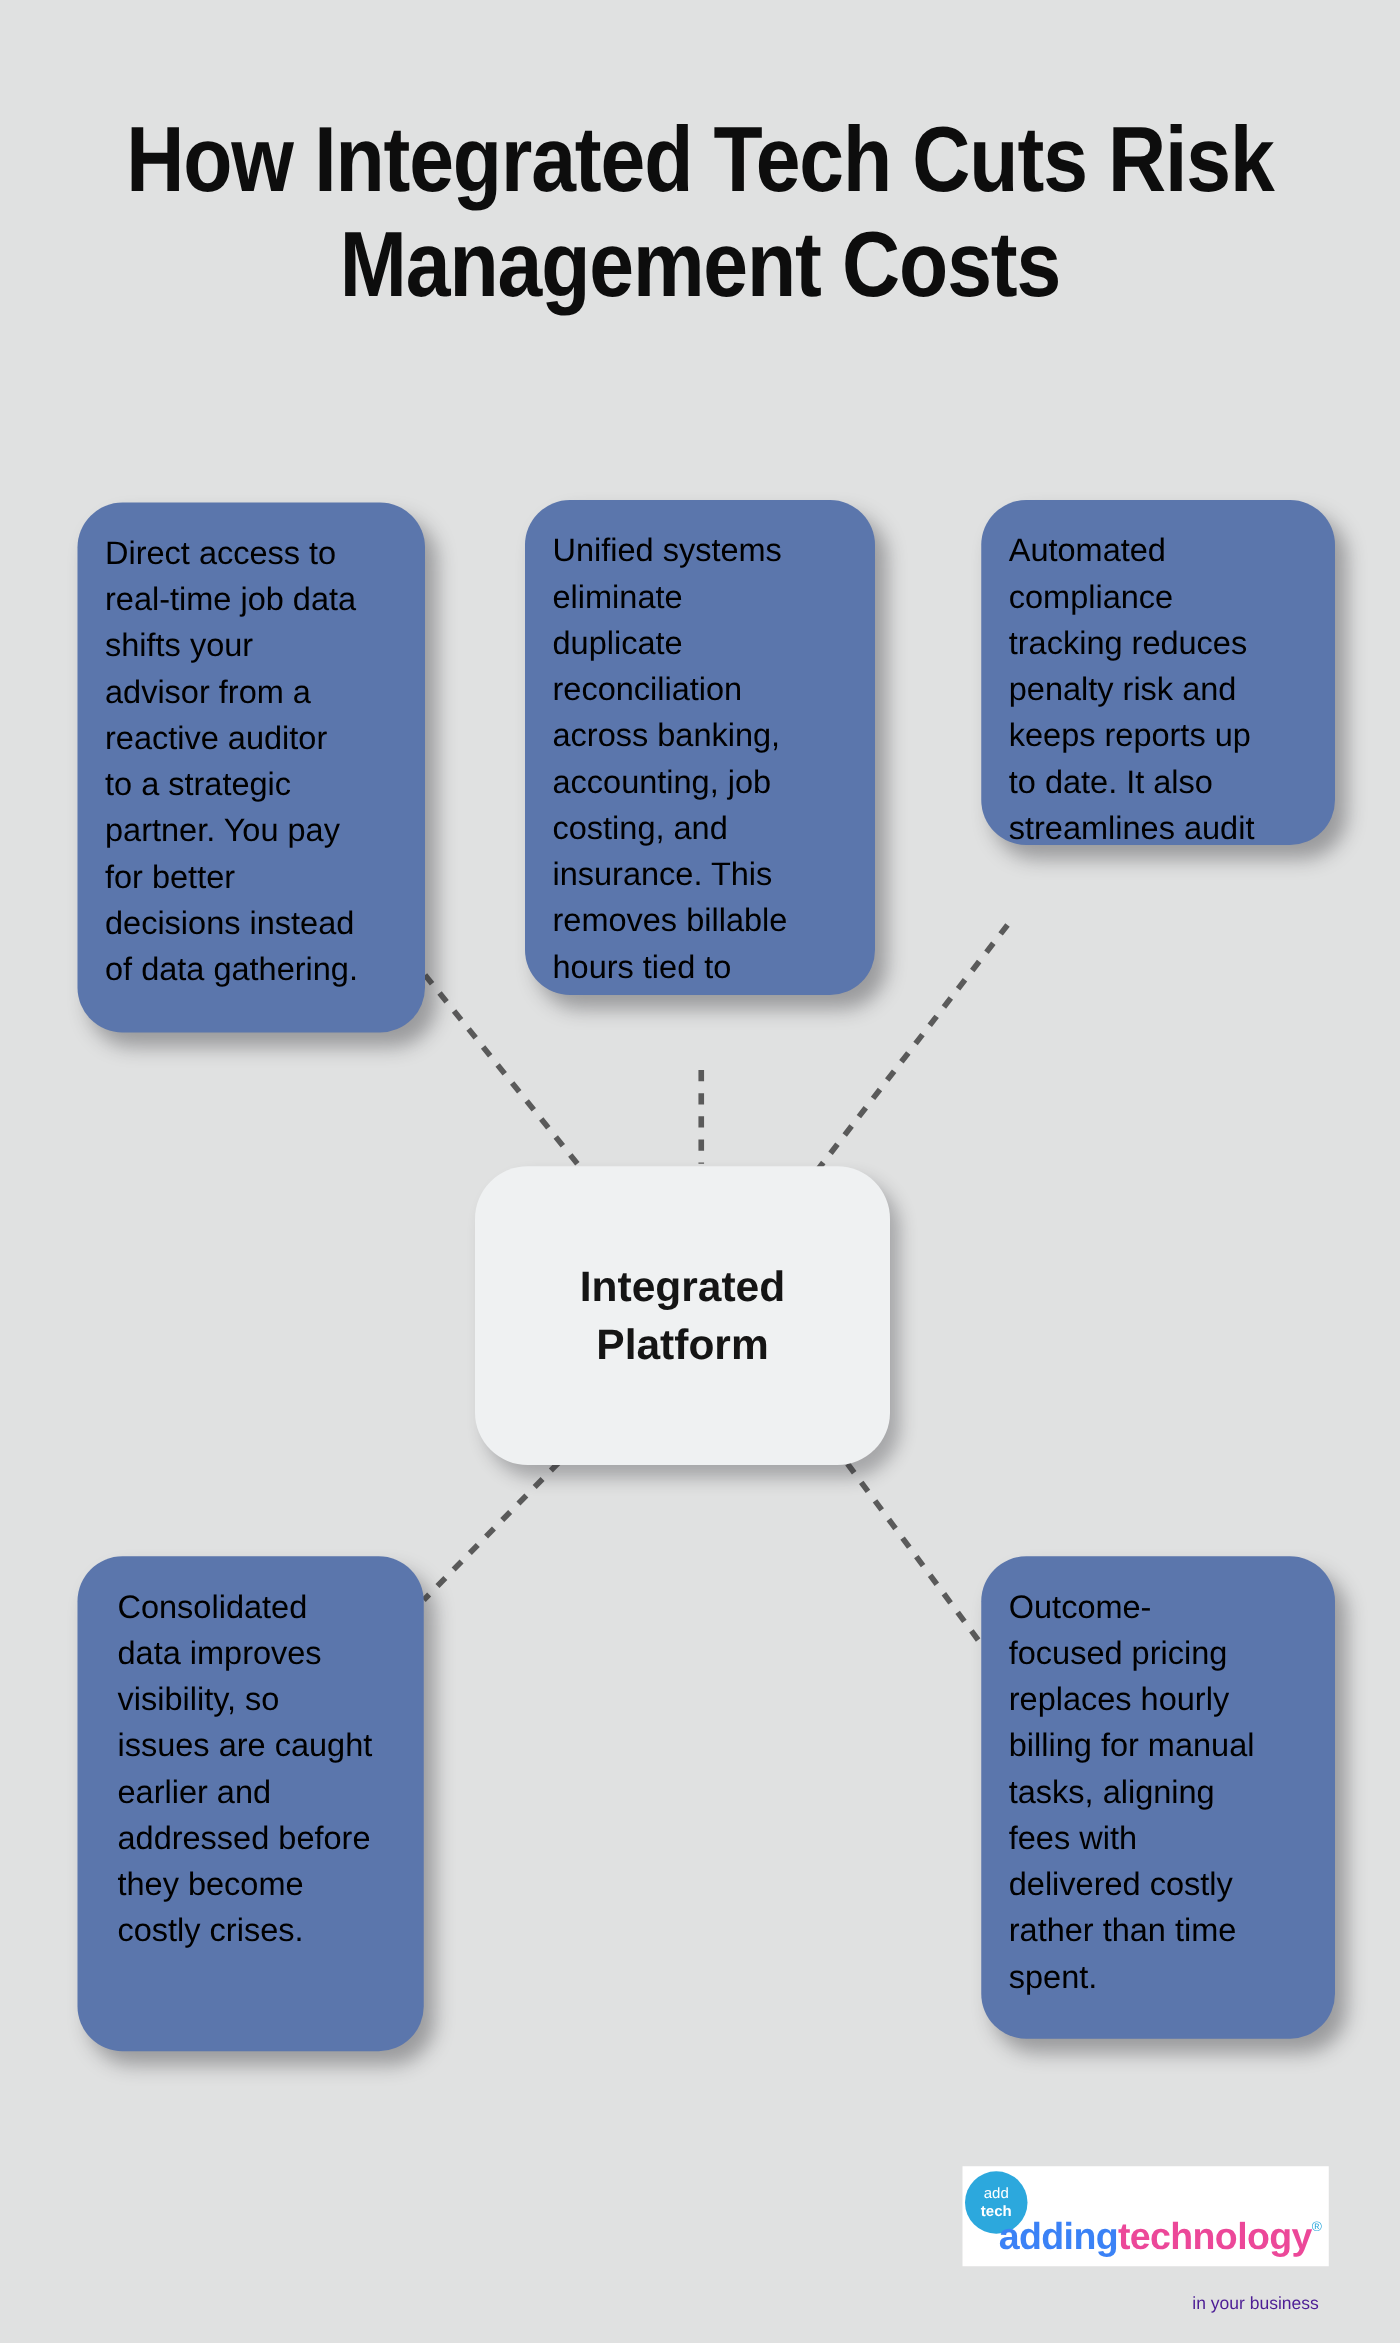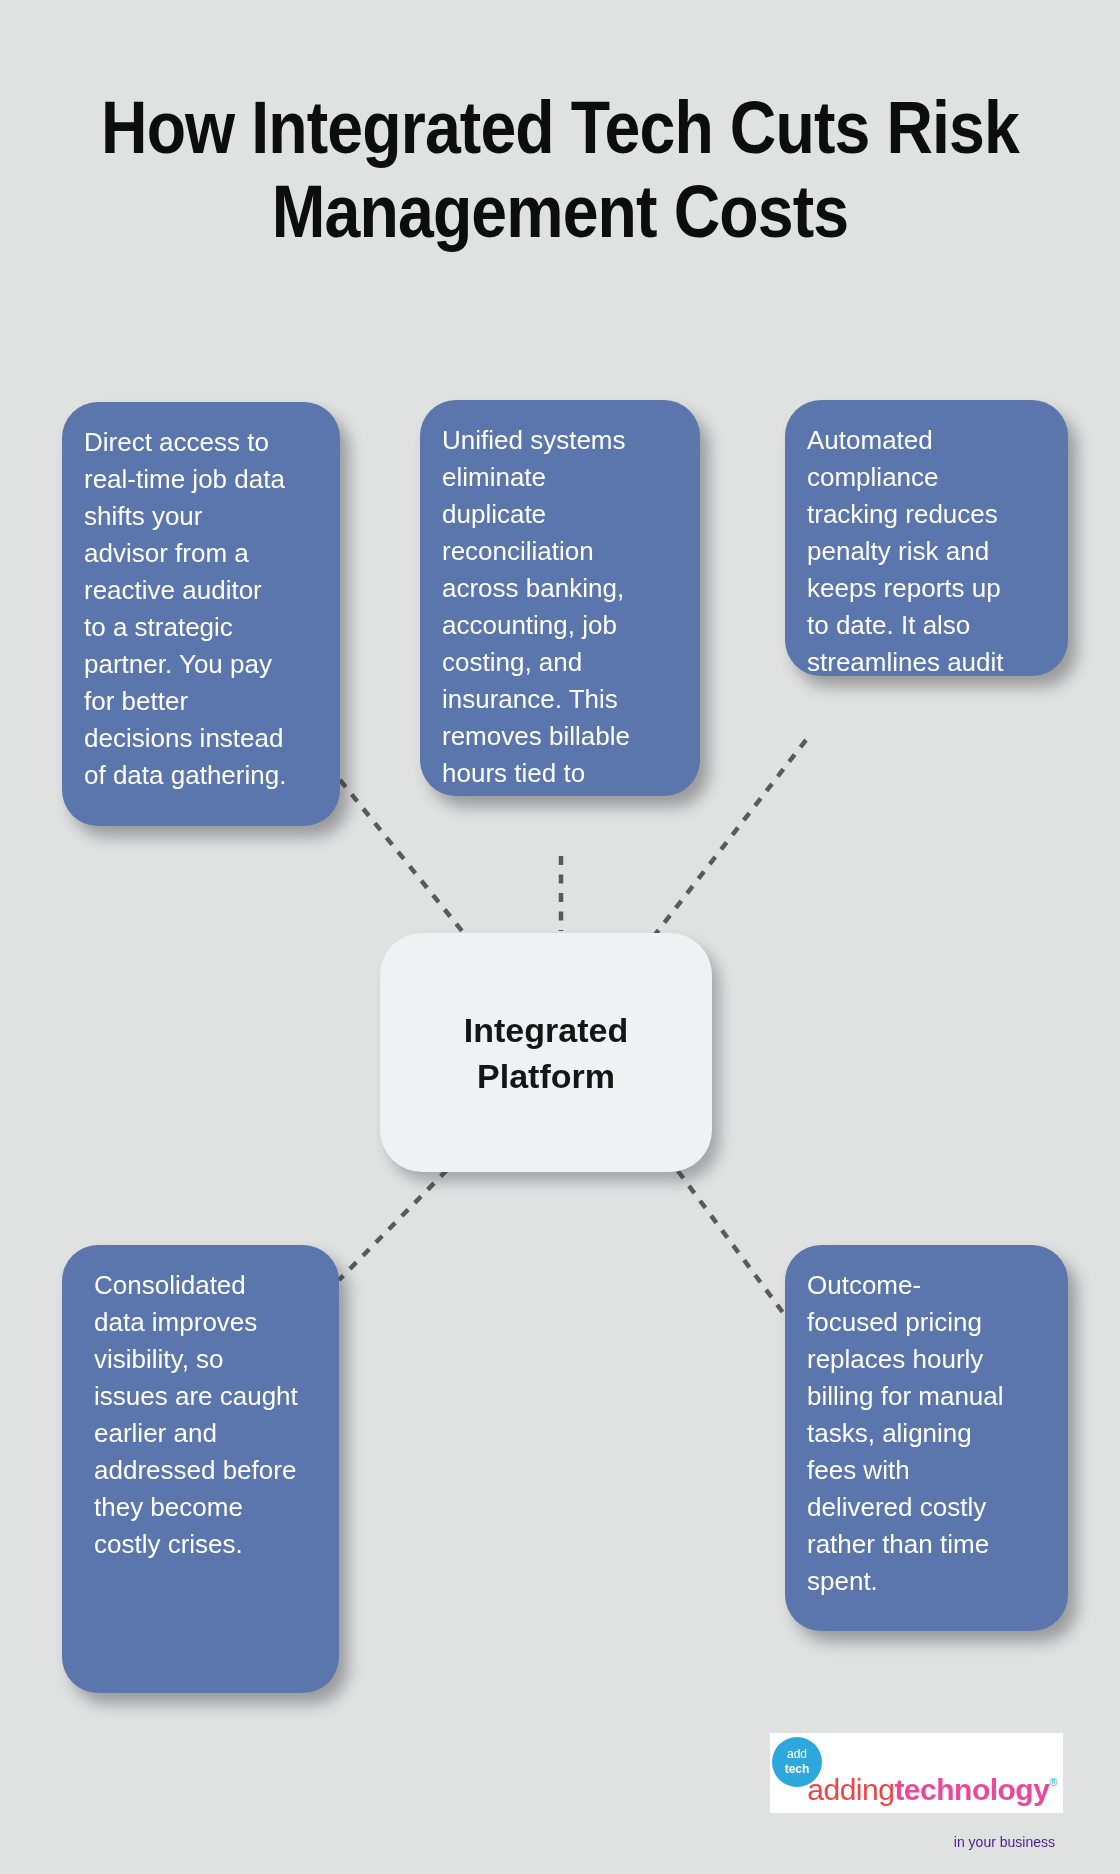--- a/index.html
+++ b/index.html
@@ -17,56 +17,56 @@
   }
   svg.connectors{position:absolute;left:0;top:0;z-index:1;}
   .connector{stroke:#5a5a5a;stroke-width:4.5;stroke-dasharray:9 9.5;fill:none;}
   .node{
     position:absolute;z-index:2;box-sizing:border-box;
     background:#5b76ac;border-radius:36px;
     box-shadow:9px 11px 15px rgba(50,50,55,0.40);
     padding:22px 20px 0 22px;overflow:hidden;
   }
   .node-text{
-    color:#ffffff;font-size:26px;line-height:37px;
+    color:#000000;font-size:26px;line-height:37px;
     white-space:pre-line;
   }
   .center-node{
     position:absolute;z-index:2;box-sizing:border-box;
     left:380px;top:933px;width:332px;height:239px;
     background:#eff1f2;border-radius:42px;
     box-shadow:8px 10px 14px rgba(50,50,55,0.33);
     display:flex;align-items:center;justify-content:center;
   }
   .center-label{
     color:#151515;font-size:34px;line-height:46px;font-weight:700;
     text-align:center;white-space:pre-line;
   }
   .node-b1{left:62px;top:402px;width:278px;height:424px;}
   .node-b2{left:420px;top:400px;width:280px;height:396px;}
   .node-b3{left:785px;top:400px;width:283px;height:276px;}
-  .node-b4{left:62px;top:1245px;width:277px;height:448px;padding-left:32px;}
+  .node-b4{left:62px;top:1245px;width:277px;height:396px;padding-left:32px;}
   .node-b5{left:785px;top:1245px;width:283px;height:386px;}
   .logo{
     position:absolute;z-index:2;left:770px;top:1733px;width:293px;height:80px;
     background:#ffffff;
   }
   .logo-circle{
     position:absolute;left:2px;top:4px;width:50px;height:50px;border-radius:50%;
     background:#2ca8dd;color:#ffffff;
     display:flex;flex-direction:column;align-items:center;justify-content:center;
     line-height:15px;font-size:12px;
   }
   .logo-circle .badge-top{font-weight:400;}
   .logo-circle .badge-bottom{font-weight:700;}
   .logo-brand{
     position:absolute;right:6px;top:34px;white-space:nowrap;
     font-size:30px;line-height:30px;letter-spacing:-0.5px;
   }
-  .brand-black{color:#ef4444;font-weight:400;}
+  .brand-black{color:#3b82f6;font-weight:700;}
   .brand-blue{color:#ec4899;font-weight:700;}
   .brand-reg{color:#2ca8dd;font-size:11px;vertical-align:14px;font-weight:400;}
   .logo-tagline{
     position:absolute;right:8px;top:66px;
     color:#4c1d95;font-size:14px;line-height:14px;margin-top:36px;
   }
 </style>
 </head>
 <body>
 

